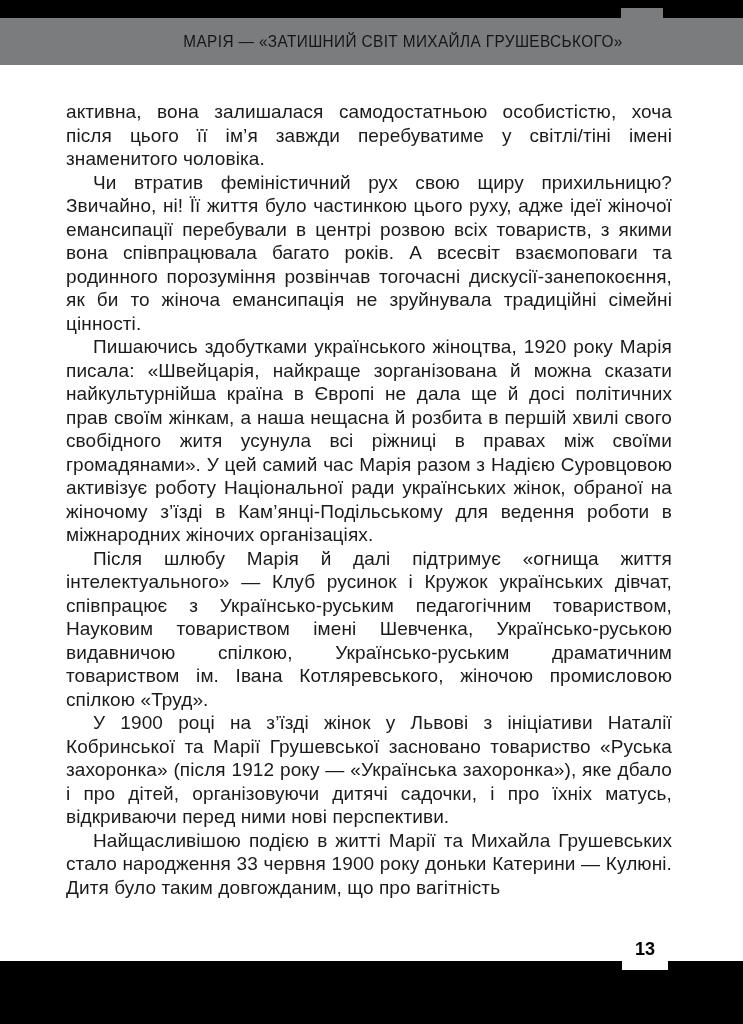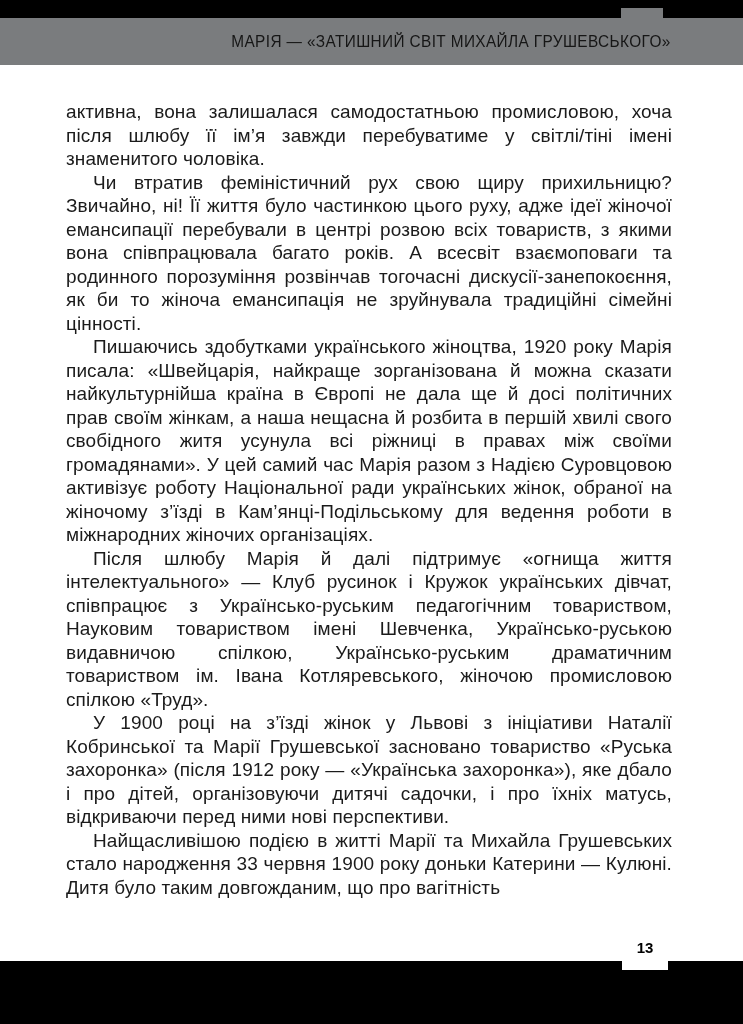--- a/index.html
+++ b/index.html
@@ -21,21 +21,21 @@
   }
   
   .header-band {
     position: absolute;
     top: 18px; left: 0;
     width: 743px; height: 47px;
     background: #7a7c7e;
     display: flex;
     align-items: center;
     justify-content: flex-end;
-    padding-right: 72px;
+    padding-right: 120px;
     box-sizing: border-box;
   }
   .running-title {
     font-size: 16px;
     color: #161616;
     letter-spacing: 0.4px;
     white-space: nowrap;
     transform: scaleX(0.96);
     transform-origin: right center;
   }
@@ -58,21 +58,21 @@
     letter-spacing: 0.1px;
   }
   .body-col p { margin: 0; padding: 0; }
   .body-col p.indent { text-indent: 27px; }
   
   .page-number {
     position: absolute;
     top: 939px; left: 620px;
     width: 50px;
     text-align: center;
-    font-size: 15px;
+    font-size: 18px;
     font-weight: bold;
     color: #000000;
   }
   
   .bottom-black-bar {
     position: absolute;
     top: 961px; left: 0;
     width: 743px; height: 63px;
     background: #000000;
   }
@@ -91,21 +91,21 @@
 
   <div class="top-black-bar" style="background: rgb(0, 0, 0);"></div>
 
   <div class="header-band" style="background: rgb(122, 124, 126);">
     <span class="running-title">МАРІЯ — «ЗАТИШНИЙ СВІТ МИХАЙЛА ГРУШЕВСЬКОГО»</span>
   </div>
 
   <div class="header-tab" style="background: rgb(122, 124, 126);"></div>
 
   <div class="body-col">
-      <p>активна, вона залишалася самодостатньою промисловою, хоча після шлюбу її ім’я завжди перебуватиме у світлі/тіні імені знаменитого чоловіка.</p>
+      <p>активна, вона залишалася самодостатньою особистістю, хоча після цього її ім’я завжди перебуватиме у світлі/тіні імені знаменитого чоловіка.</p>
       <p class="indent">Чи втратив феміністичний рух свою щиру прихильницю? Звичайно, ні! Її життя було частинкою цього руху, адже ідеї жіночої емансипації перебували в центрі розвою всіх товариств, з якими вона співпрацювала багато років. А всесвіт взаємоповаги та родинного порозуміння розвінчав тогочасні дискусії-занепокоєння, як би то жіноча емансипація не зруйнувала традиційні сімейні цінності.</p>
       <p class="indent">Пишаючись здобутками українського жіноцтва, 1920 року Марія писала: «Швейцарія, найкраще зорганізована й можна сказати найкультурнійша країна в Європі не дала ще й досі політичних прав своїм жінкам, а наша нещасна й розбита в першій хвилі свого свобідного житя усунула всі ріжниці в правах між своїми громадянами». У цей самий час Марія разом з Надією Суровцовою активізує роботу Національної ради українських жінок, обраної на жіночому з’їзді в Кам’янці-Подільському для ведення роботи в міжнародних жіночих організаціях.</p>
       <p class="indent">Після шлюбу Марія й далі підтримує «огнища життя інтелектуального» — Клуб русинок і Кружок українських дівчат, співпрацює з Українсько-руським педагогічним товариством, Науковим товариством імені Шевченка, Українсько-руською видавничою спілкою, Українсько-руським драматичним товариством ім. Івана Котляревського, жіночою промисловою спілкою «Труд».</p>
       <p class="indent">У 1900 році на з’їзді жінок у Львові з ініціативи Наталії Кобринської та Марії Грушевської засновано товариство «Руська захоронка» (після 1912 року — «Українська захоронка»), яке дбало і про дітей, організовуючи дитячі садочки, і про їхніх матусь, відкриваючи перед ними нові перспективи.</p>
       <p class="indent">Найщасливішою подією в житті Марії та Михайла Грушевських стало народження 33 червня 1900 року доньки Катерини — Кулюні. Дитя було таким довгожданим, що про вагітність</p>
     </div>
 
   <div class="page-number">13</div>
 
   <div class="bottom-black-bar" style="background: rgb(0, 0, 0);"></div>

